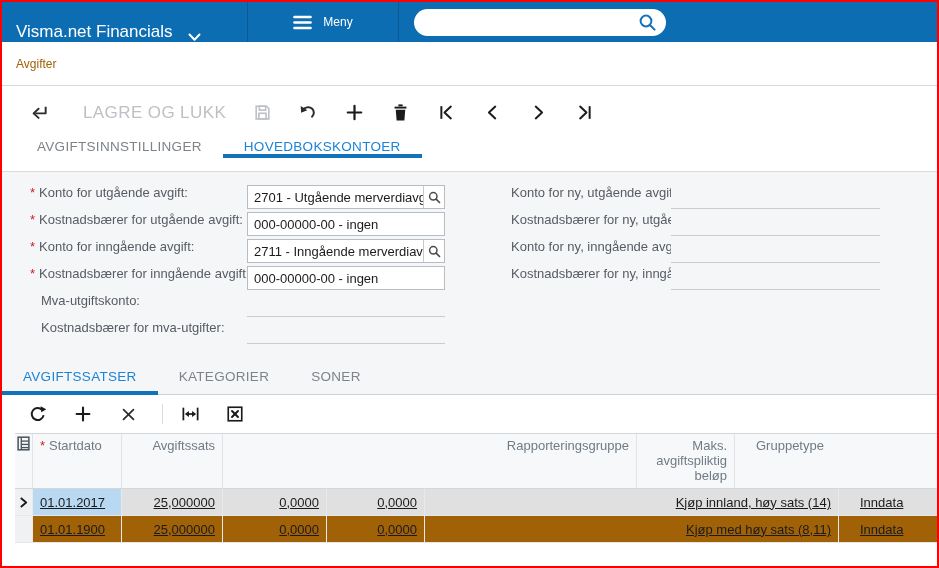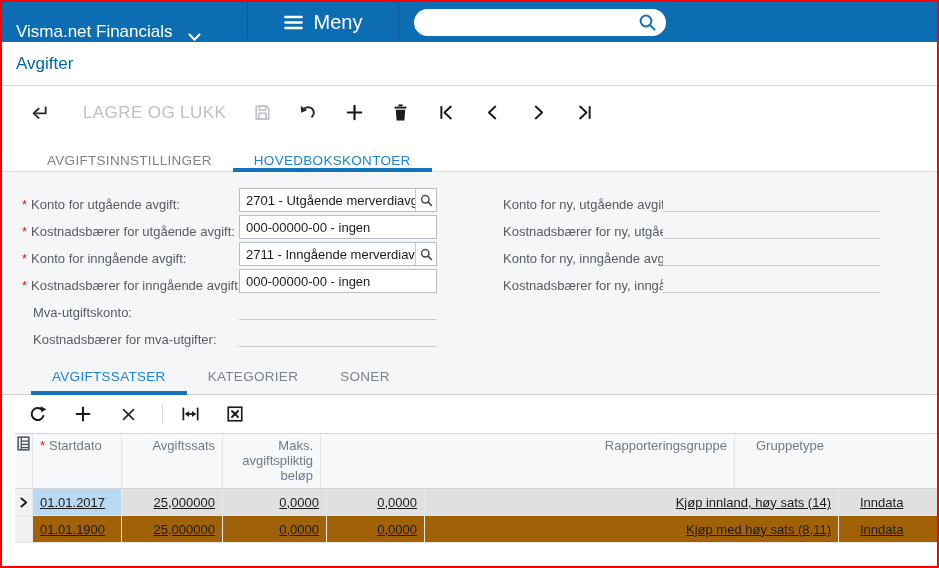--- a/index.html
+++ b/index.html
@@ -7,56 +7,56 @@
   body { font-family:"Liberation Sans", sans-serif; font-size:13px; color:#1b1b1b; }
 
   .screen { position:relative; width:939px; height:568px; border:2px solid #ff0000; background:#fff; overflow:hidden; }
 
   
   .topbar { display:flex; align-items:stretch; height:40px; background:#0d6db3; color:#fff; }
   .tb-brand { display:flex; align-items:flex-end; width:246px; padding-left:14px; border-right:1px solid rgba(0,0,0,0.18); cursor:pointer; }
   .tb-brand .txt { font-size:17px; }
   .tb-brand .chev { margin-left:15px; display:flex; }
   .tb-menu { display:flex; align-items:center; justify-content:center; width:151px; gap:11px; border-right:1px solid rgba(0,0,0,0.18); cursor:pointer; }
-  .tb-menu .txt { font-size:20px; }
+  .tb-menu .txt { font-size:12px; }
   .tb-search { display:flex; align-items:center; padding-left:15px; }
   .search-pill { display:flex; align-items:center; width:252px; height:27px; background:#fff; border-radius:14px; padding:0 9px 0 14px; }
   .search-pill input { flex:1; border:none; outline:none; background:transparent; font-size:13px; color:#333; font-family:"Liberation Sans",sans-serif; }
 
   
   .page-header { height:44px; display:flex; align-items:center; padding-left:14px; border-bottom:1px solid #d6d9dc; }
-  .page-header .title { font-size:17px; color:#0369a1; }
+  .page-header .title { font-size:12px; color:#a16207; }
 
   
   .toolbar { height:53px; display:flex; align-items:center; padding-left:27px; }
   .tool-btn { display:flex; align-items:center; justify-content:center; width:20px; height:20px; margin-right:26px; cursor:pointer; }
   .tool-label { color:#bdc0c4; font-size:17px; letter-spacing:0.4px; margin:0 26px 0 8px; cursor:default; white-space:nowrap; }
 
   
-  .tabs-row { height:33px; display:flex; align-items:flex-end; padding-left:24px; border-bottom:1px solid #d9dcdf; }
+  .tabs-row { height:33px; display:flex; align-items:flex-start; padding-left:14px; border-bottom:1px solid #d9dcdf; }
   .tab { display:flex; align-items:center; padding:0 21px; font-size:13.5px; letter-spacing:0.3px; color:#7d8389; cursor:pointer; border-bottom:4px solid transparent; margin-bottom:-1px; }
   .tab.active { color:#1b84d7; border-bottom-color:#1273bb; }
 
   
   .form-panel { background:#f5f6f8; height:190px; display:flex; padding:13px 0 0 20px; }
   .col-left { width:437px; }
   .col-right { margin-left:44px; flex:1; padding-right:57px; }
-  .f-row { display:flex; align-items:flex-end; height:27px; }
+  .f-row { display:flex; align-items:flex-start; height:27px;margin-left:8px; }
   .f-label { width:217px; color:#565c63; padding-right:8px; white-space:nowrap; overflow:hidden; }
   .f-label .req { color:#cc2222; margin-right:4px; }
   .f-label.noreq { padding-left:11px; }
   .f-box { display:flex; align-items:center; width:198px; height:24px; background:#fff; border:1px solid #b7bdc3; }
   .f-box .val { flex:1; padding:0 6px; white-space:nowrap; overflow:hidden; color:#1b1b1b; }
   .f-box .lookup { width:21px; height:100%; display:flex; align-items:center; justify-content:center; border-left:1px solid #c6cacd; cursor:pointer; background:#fff; }
   .f-underline { width:198px; height:24px; border-bottom:1px solid #c8ccd0; }
   .r-label { width:160px; color:#565c63; padding-right:6px; white-space:nowrap; overflow:hidden; }
   .r-underline { flex:1; max-width:238px; height:24px; border-bottom:1px solid #c8ccd0; }
 
   
-  .subtabs-row { background:#f5f6f8; height:33px; display:flex; align-items:stretch; padding-left:29px; border-bottom:1px solid #cfd3d6; }
+  .subtabs-row { background:#f5f6f8; height:33px; display:flex; align-items:stretch; padding-left:0; border-bottom:1px solid #cfd3d6; }
 
   
   .grid-toolbar { height:38px; display:flex; align-items:center; padding-left:25px; background:#fff; }
   .gt-btn { display:flex; align-items:center; justify-content:center; width:22px; height:22px; margin-right:23px; cursor:pointer; }
   .gt-sep { width:1px; height:20px; background:#d9dcdf; margin-right:16px; }
 
   
   .grid { margin-left:13px; width:calc(100% - 13px); }
   .g-header { display:flex; background:#f7f8f9; border-top:1px solid #d4d7da; border-bottom:1px solid #d4d7da; height:56px; color:#6f7b86; }
   .g-header .cell { border-right:1px solid #e2e4e7; padding:4px 7px; overflow:hidden; }
@@ -327,25 +327,25 @@
               <line x1="4.6" y1="12.4" x2="12.4" y2="12.4"></line>
             </g>
           </svg>
       </div>
       <div class="cell c-date">
           <span class="hdr-multiline"><span class="req">*</span><span>Startdato</span></span>
         </div>
       <div class="cell c-rate">
           <span class="hdr-multiline">Avgiftssats</span>
         </div>
+      <div class="cell c-grp">
+          <span class="hdr-multiline">Rapporteringsgruppe</span>
+        </div>
       <div class="cell c-max">
           <span class="hdr-multiline">Maks. avgiftspliktig beløp</span>
-        </div>
-      <div class="cell c-grp">
-          <span class="hdr-multiline">Rapporteringsgruppe</span>
         </div>
       <div class="cell c-typ">
           <span class="hdr-multiline">Gruppetype</span>
         </div>
     </div>
 
     <div class="g-row row-selected">
       <div class="cell c-sel">
         <svg width="9" height="11" viewBox="0 0 10 12">
             <path d="M2 1 L8 6 L2 11" fill="none" stroke="#1b1b1b" stroke-width="2.1" stroke-linejoin="round"></path>

